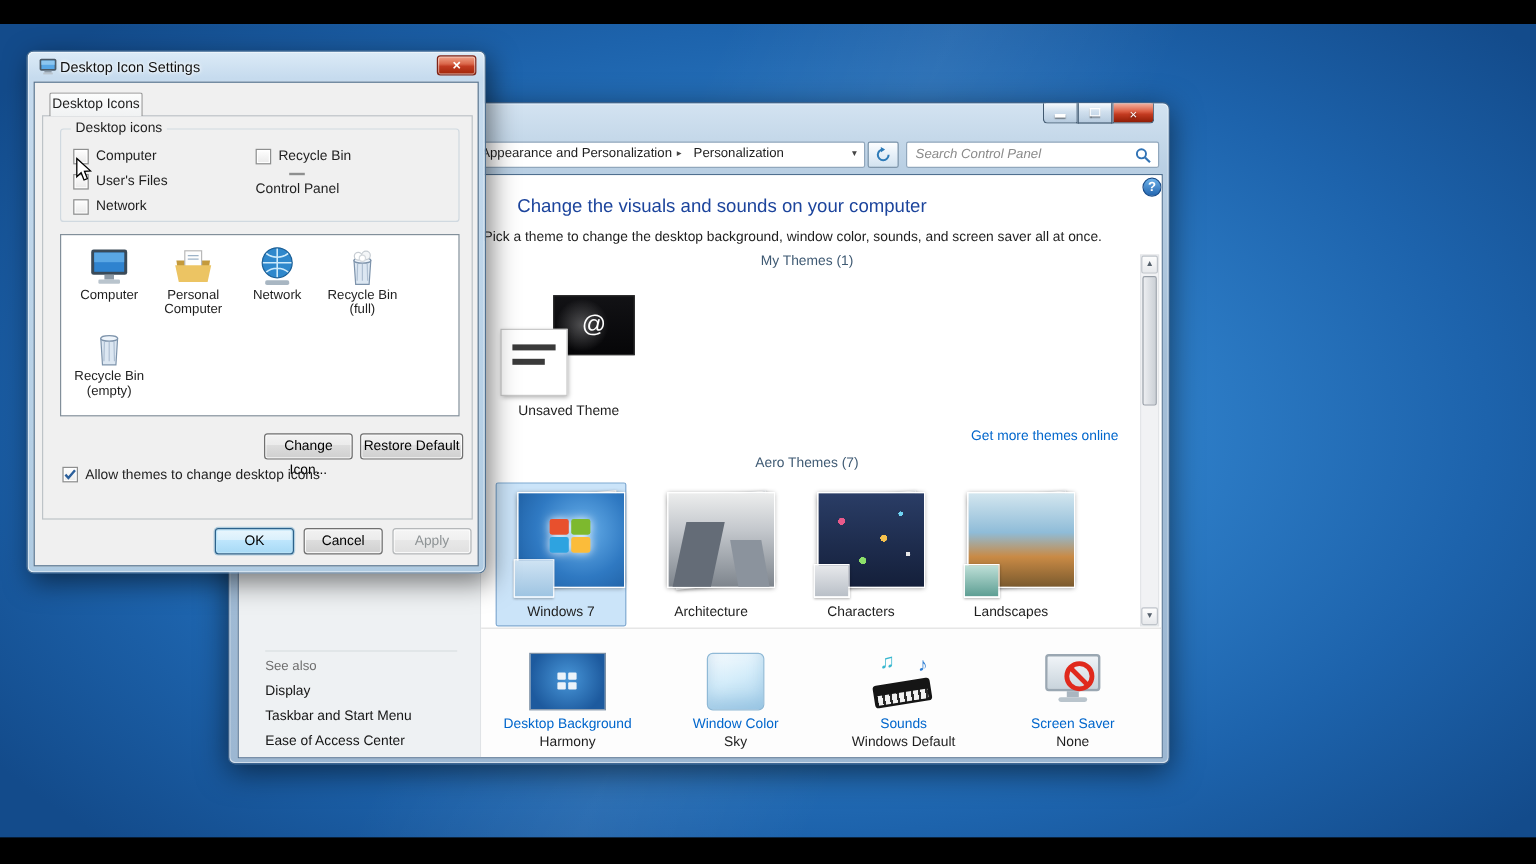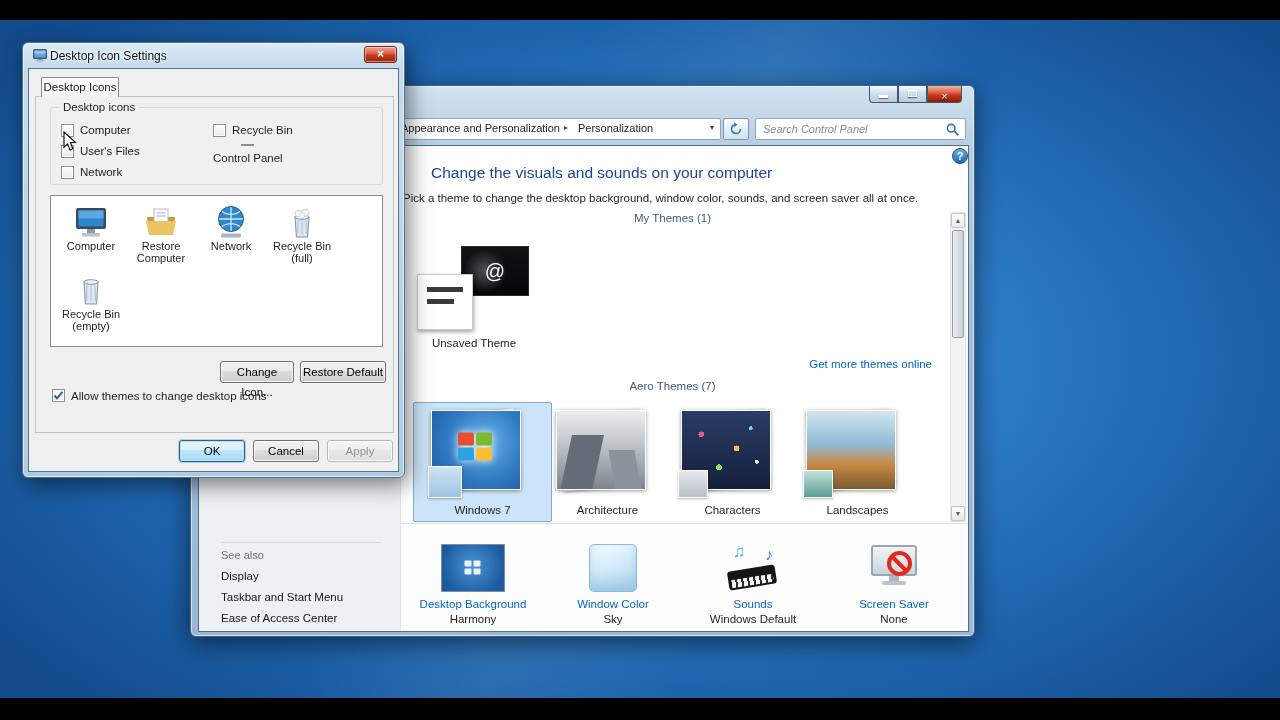--- a/index.html
+++ b/index.html
@@ -57,21 +57,21 @@
   .help-btn { position:absolute; left:551px; top:2px; width:16px; height:16px; border-radius:50%;
     background:linear-gradient(#6db1e8,#2366b0); border:1px solid #1c4f8c; color:#fff;
     font-size:11px; font-weight:bold; text-align:center; line-height:14px; }
   .page-heading { position:absolute; left:2px; top:18px; font-size:15.5px; color:#1c449c; white-space:nowrap;padding-left:28px;}
   .page-intro { position:absolute; left:2px; top:46px; font-size:11.5px; color:#1e1e1e; white-space:nowrap;}
   .group-hdr { position:absolute; left:12px; width:519px; height:14px; display:flex; align-items:center; gap:8px;
     font-size:11.5px; color:#3f5a73; white-space:nowrap;flex-direction:column;}
   .hline { flex:1; border-top:1px solid #e6e6e6; }
   .more-link { position:absolute; left:0; top:212px; width:531px; text-align:right; font-size:11.5px; color:#0066cc; cursor:pointer;}
 
-  .theme-cell { position:absolute; width:139px; height:120px; border:1px solid transparent; border-radius:2px;}
+  .theme-cell { position:absolute; width:109px; height:120px; border:1px solid transparent; border-radius:2px;}
   .theme-cell.selected { background:#cbe4f9; border-color:#7fa9d1; }
   .theme-label { position:absolute; left:0; right:0; top:101px; text-align:center; font-size:11.5px; color:#1e1e1e; white-space:nowrap;}
   .thumb { position:absolute; left:13px; top:5px; width:98px; height:92px; }
   .thumb::before { content:""; position:absolute; left:8px; top:4px; right:8px; bottom:12px;
     background:#d7dde3; transform:rotate(-5deg); border:1px solid #fff; box-shadow:0 1px 3px rgba(0,0,0,.35);}
   .front { position:absolute; left:4px; right:4px; top:2px; bottom:10px; border:1px solid #fff; box-shadow:0 1px 4px rgba(0,0,0,.4);}
   .front.win7 { background: radial-gradient(circle at 60% 40%, #6ab2ec 0%, #2f79c2 55%, #1c5a9c 100%); }
   .flag { position:absolute; left:50%; top:50%; transform:translate(-50%,-58%); width:36px; height:30px;
     display:grid; grid-template-columns:16px 16px; grid-template-rows:13px 13px; gap:2px;
     filter: drop-shadow(0 0 4px rgba(255,255,255,.9)); }
@@ -403,21 +403,21 @@
           <div class="ico-label">Computer</div>
         </div>
         <div class="ico-item" style="left:75px; top:4px;">
           <svg width="36" height="36" viewBox="0 0 36 36">
             <path d="M4 13 h28 l-2.5 18 h-23 z" fill="#c49a3c"></path>
             <rect x="11" y="5" width="14" height="18" fill="#fdfdfd" stroke="#b9b9b9"></rect>
             <line x1="13.5" y1="9" x2="22.5" y2="9" stroke="#9db3c8"></line>
             <line x1="13.5" y1="12" x2="22.5" y2="12" stroke="#9db3c8"></line>
             <path d="M3 17 h30 l-3 14 h-24 z" fill="#ecc463"></path>
           </svg>
-          <div class="ico-label">Restore Computer</div>
+          <div class="ico-label">Personal Computer</div>
         </div>
         <div class="ico-item" style="left:145px; top:4px;">
           <svg width="36" height="36" viewBox="0 0 36 36">
             <circle cx="18" cy="15" r="12.5" fill="#2f88cc"></circle>
             <path d="M5.5 15 h25 M18 2.5 v25 M8.5 7 a15 15 0 0 0 19 0 M8.5 23 a15 15 0 0 1 19 0" stroke="#cdeafb" stroke-width="1.3" fill="none"></path>
             <circle cx="18" cy="15" r="12.5" fill="none" stroke="#1c5f96"></circle>
             <rect x="8" y="29.5" width="20" height="4" rx="1.5" fill="#a8b6c2"></rect>
           </svg>
           <div class="ico-label">Network</div>
         </div>

